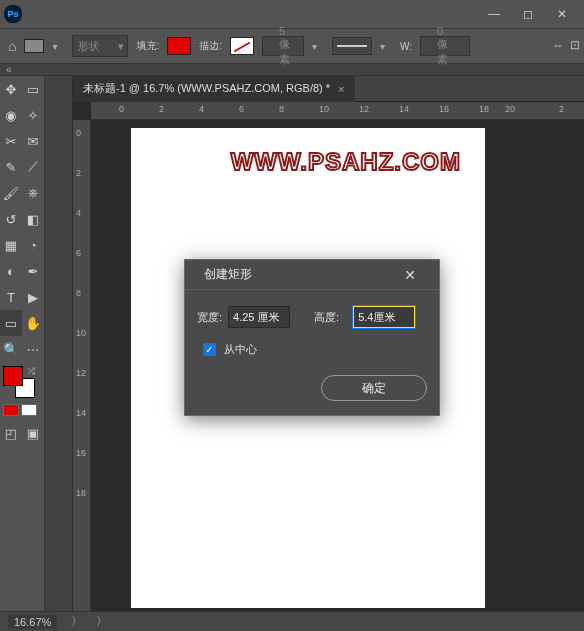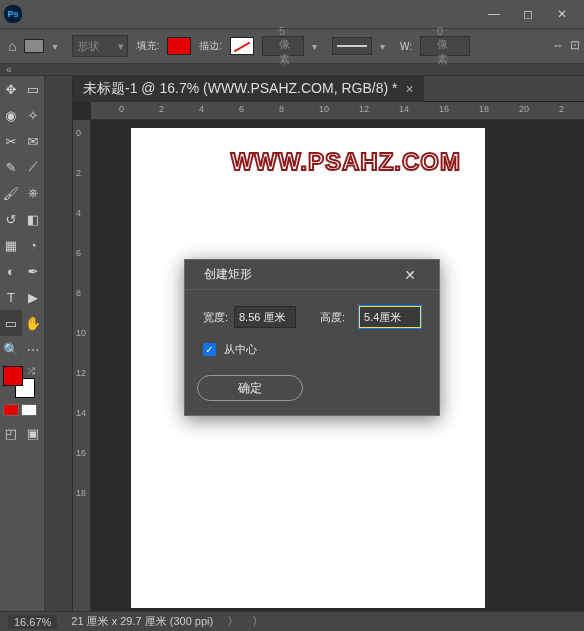--- a/index.html
+++ b/index.html
@@ -43,48 +43,48 @@
 .fg { position:absolute; width:20px; height:20px; background:#e30000; border:1px solid #000; top:0; left:0; z-index:2; }
 .bg { position:absolute; width:20px; height:20px; background:#fff; border:1px solid #000; bottom:0; right:0; }
 .swap { position:absolute; top:0; right:0; font-size:9px; color:#ccc; }
 .mini-sw { display:flex; gap:2px; margin-top:6px; }
 .mini-sw div { width:16px; height:12px; border:1px solid #666; }
 
 .panel-strip { width:28px; background:#424242; border-right:1px solid #2d2d2d; padding-top:2px; }
 
 .doc-area { flex:1; background:#2a2a2a; display:flex; flex-direction:column; position:relative; }
 .tab-row { height:26px; background:#434343; display:flex; align-items:center; border-bottom:1px solid #222; }
-.doc-tab { background:#323232; height:26px; display:flex; align-items:center; padding:0 10px; color:#ddd; font-size:14px; gap:8px; }
+.doc-tab { background:#323232; height:26px; display:flex; align-items:center; padding:0 10px; color:#ddd; font-size:11px; gap:8px; }
 .tab-x { color:#aaa; cursor:pointer; }
 
 .ruler-h { height:18px; background:#4a4a4a; border-bottom:1px solid #333; position:relative; color:#aaa; font-size:9px; margin-left:18px; overflow:hidden; }
 .ruler-h span { position:absolute; top:2px; }
 .ruler-v { width:18px; background:#4a4a4a; border-right:1px solid #333; position:absolute; left:0; top:44px; bottom:0; color:#aaa; font-size:9px; overflow:hidden; }
 .ruler-v span { position:absolute; left:3px; }
 
 .canvas-wrap { flex:1; position:relative; margin-left:18px; overflow:hidden; background:#2a2a2a; }
 .canvas { position:absolute; left:40px; top:8px; width:354px; height:480px; background:#fff; }
 .watermark { position:absolute; top:20px; right:24px; font-family:Arial; font-size:24px; font-weight:bold; color:#fff; -webkit-text-stroke:2px #8b1a1a; letter-spacing:1px; }
 
 
 .statusbar { height:20px; background:#464646; border-top:1px solid #333; display:flex; align-items:center; padding:0 8px; color:#ccc; font-size:11px; gap:14px; }
 .statusbar .sb-zoom { background:#3a3a3a; padding:1px 6px; }
 
 
 .dialog { position:absolute; left:184px; top:259px; width:256px; background:#4a4a4a; border:1px solid #6a6a6a; box-shadow:0 4px 18px rgba(0,0,0,.5); }
 .dlg-title { height:30px; background:#4a4a4a; display:flex; align-items:center; padding:0 19px; color:#e8e8e8; font-size:12px; border-bottom:1px solid #5a5a5a; }
 .dlg-x { margin-left:auto; color:#ddd; font-size:14px; cursor:pointer; padding:2px 4px; }
 .dlg-body { padding:16px 12px 14px; }
-.dlg-row { display:flex; align-items:center; gap:6px; margin-bottom:14px; justify-content:center; }
+.dlg-row { display:flex; align-items:center; gap:6px; margin-bottom:14px; justify-content:flex-start; }
 .dlg-label { color:#e0e0e0; font-size:11px; }
 .dlg-input { width:62px; height:22px; background:#3a3a3a; border:1px solid #2a2a2a; color:#e8e8e8; font-size:11px; padding:0 4px; display:flex; align-items:center; }
 .dlg-input.focus { border:1px solid #fde047; outline:1px solid #1473e6;margin-left:8px; }
 .dlg-check-row { display:flex; align-items:center; gap:8px; margin:6px 0 18px 6px; }
 .dlg-check { width:13px; height:13px; background:#1473e6; border-radius:2px; display:flex; align-items:center; justify-content:center; color:#fff; font-size:10px; }
-.dlg-btns { display:flex; gap:28px; justify-content:flex-start; }
+.dlg-btns { display:flex; gap:28px; justify-content:flex-end; }
 .dlg-btn { width:106px; height:26px; border:1px solid #777; border-radius:13px; background:transparent; color:#e8e8e8; font-size:12px; display:flex; align-items:center; justify-content:center; cursor:pointer; }
 .dlg-btn.primary { border-color:#999; }
 
 .extras { position:absolute; right:4px; top:38px; display:flex; gap:6px; color:#bbb; font-size:12px; }
 </style>
 </head>
 <body>
 
 <div class="titlebar">
   <div class="ps-logo">Ps</div>
@@ -198,21 +198,21 @@
       <span style="left:28px">0</span>
       <span style="left:68px">2</span>
       <span style="left:108px">4</span>
       <span style="left:148px">6</span>
       <span style="left:188px">8</span>
       <span style="left:228px">10</span>
       <span style="left:268px">12</span>
       <span style="left:308px">14</span>
       <span style="left:348px">16</span>
       <span style="left:388px">18</span>
-      <span style="left:428px">20</span>
+      <span style="left:414px">20</span>
       <span style="left:468px">2</span>
     </div>
     <div class="ruler-v">
       <span style="top:8px">0</span>
       <span style="top:48px">2</span>
       <span style="top:88px">4</span>
       <span style="top:128px">6</span>
       <span style="top:168px">8</span>
       <span style="top:208px">10</span>
       <span style="top:248px">12</span>
@@ -223,34 +223,33 @@
     <div class="canvas-wrap">
       <div class="canvas">
         <div class="watermark">WWW.PSAHZ.COM</div>
       </div>
     </div>
   </div>
 </div>
 
 <div class="statusbar">
   <span class="sb-zoom">16.67%</span>
-  <span>21 厘米 x 29.7 厘米 (300 ppi)</span>
   <span>〉</span>
   <span>〉</span>
 </div>
 
 <div class="dialog">
   <div class="dlg-title">
     <span>创建矩形</span>
     <span class="dlg-x">✕</span>
   </div>
   <div class="dlg-body">
     <div class="dlg-row">
       <span class="dlg-label">宽度:</span>
-      <div class="dlg-input">8.56 厘米</div>
+      <div class="dlg-input">4.25 厘米</div>
       <span style="width:12px"></span>
       <span class="dlg-label">高度:</span>
       <div class="dlg-input focus">5.4厘米</div>
     </div>
     <div class="dlg-check-row">
       <div class="dlg-check">✓</div>
       <span class="dlg-label">从中心</span>
     </div>
     <div class="dlg-btns">
       <div class="dlg-btn primary">确定</div>

